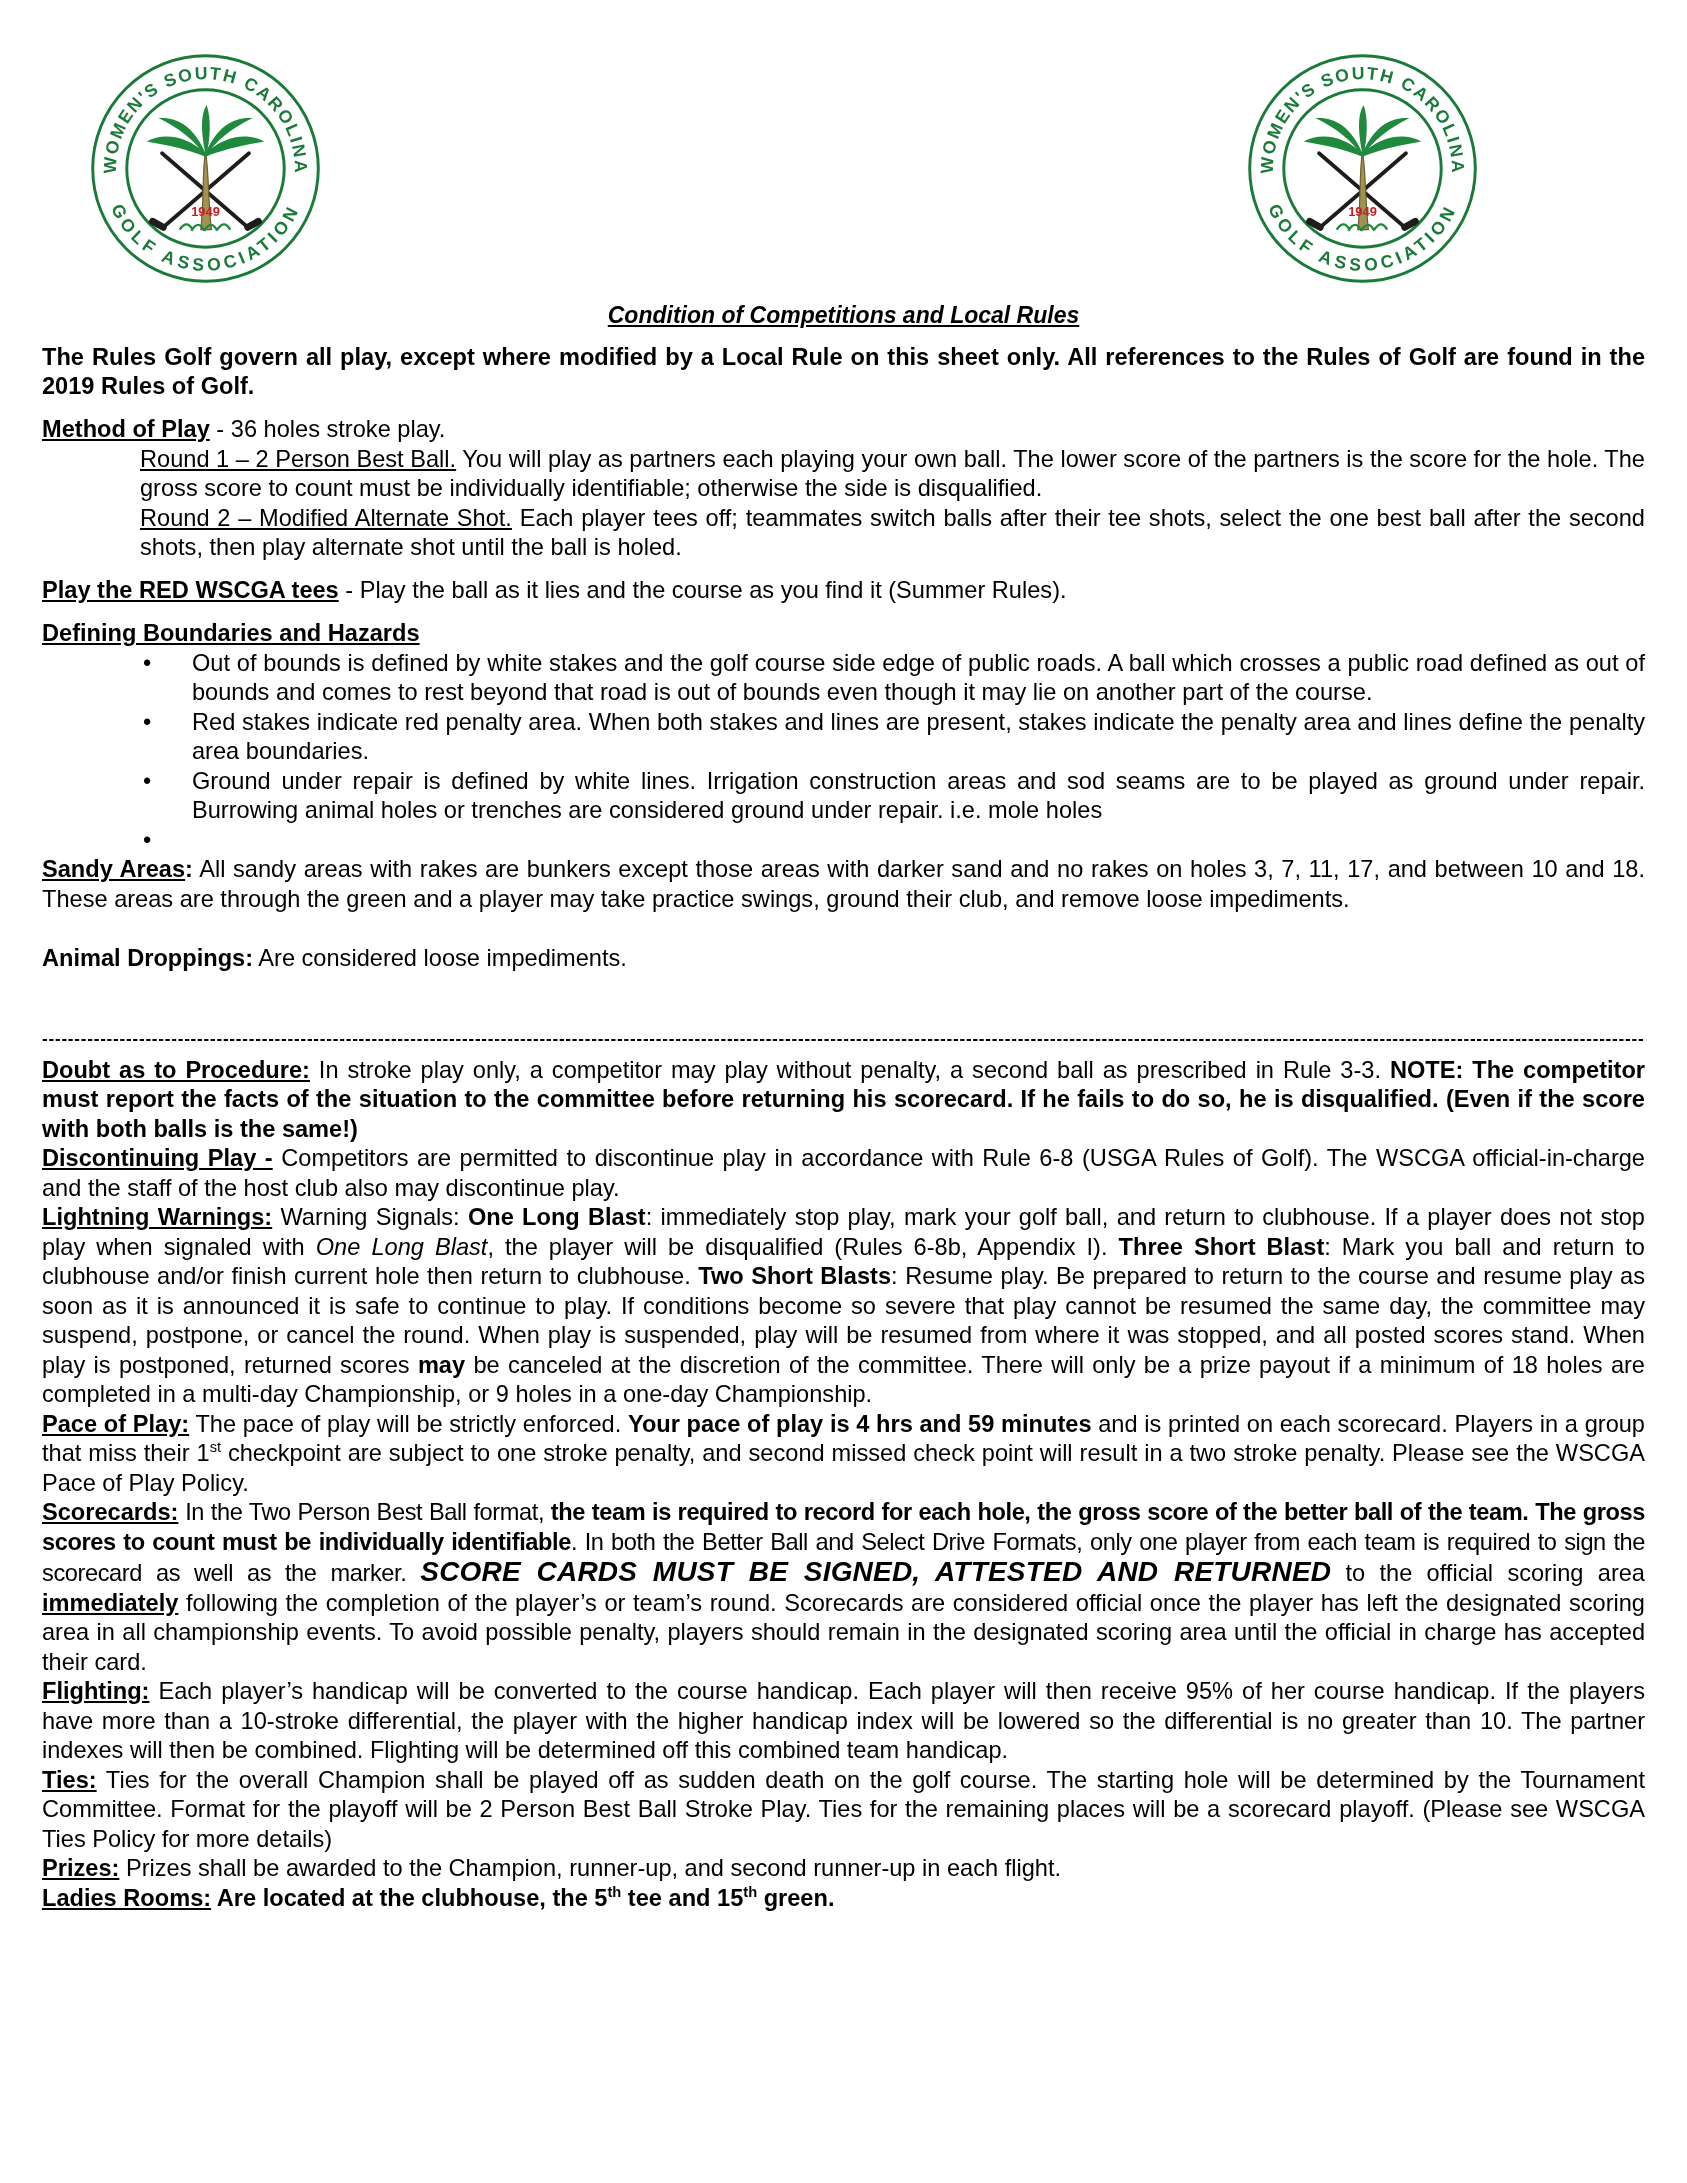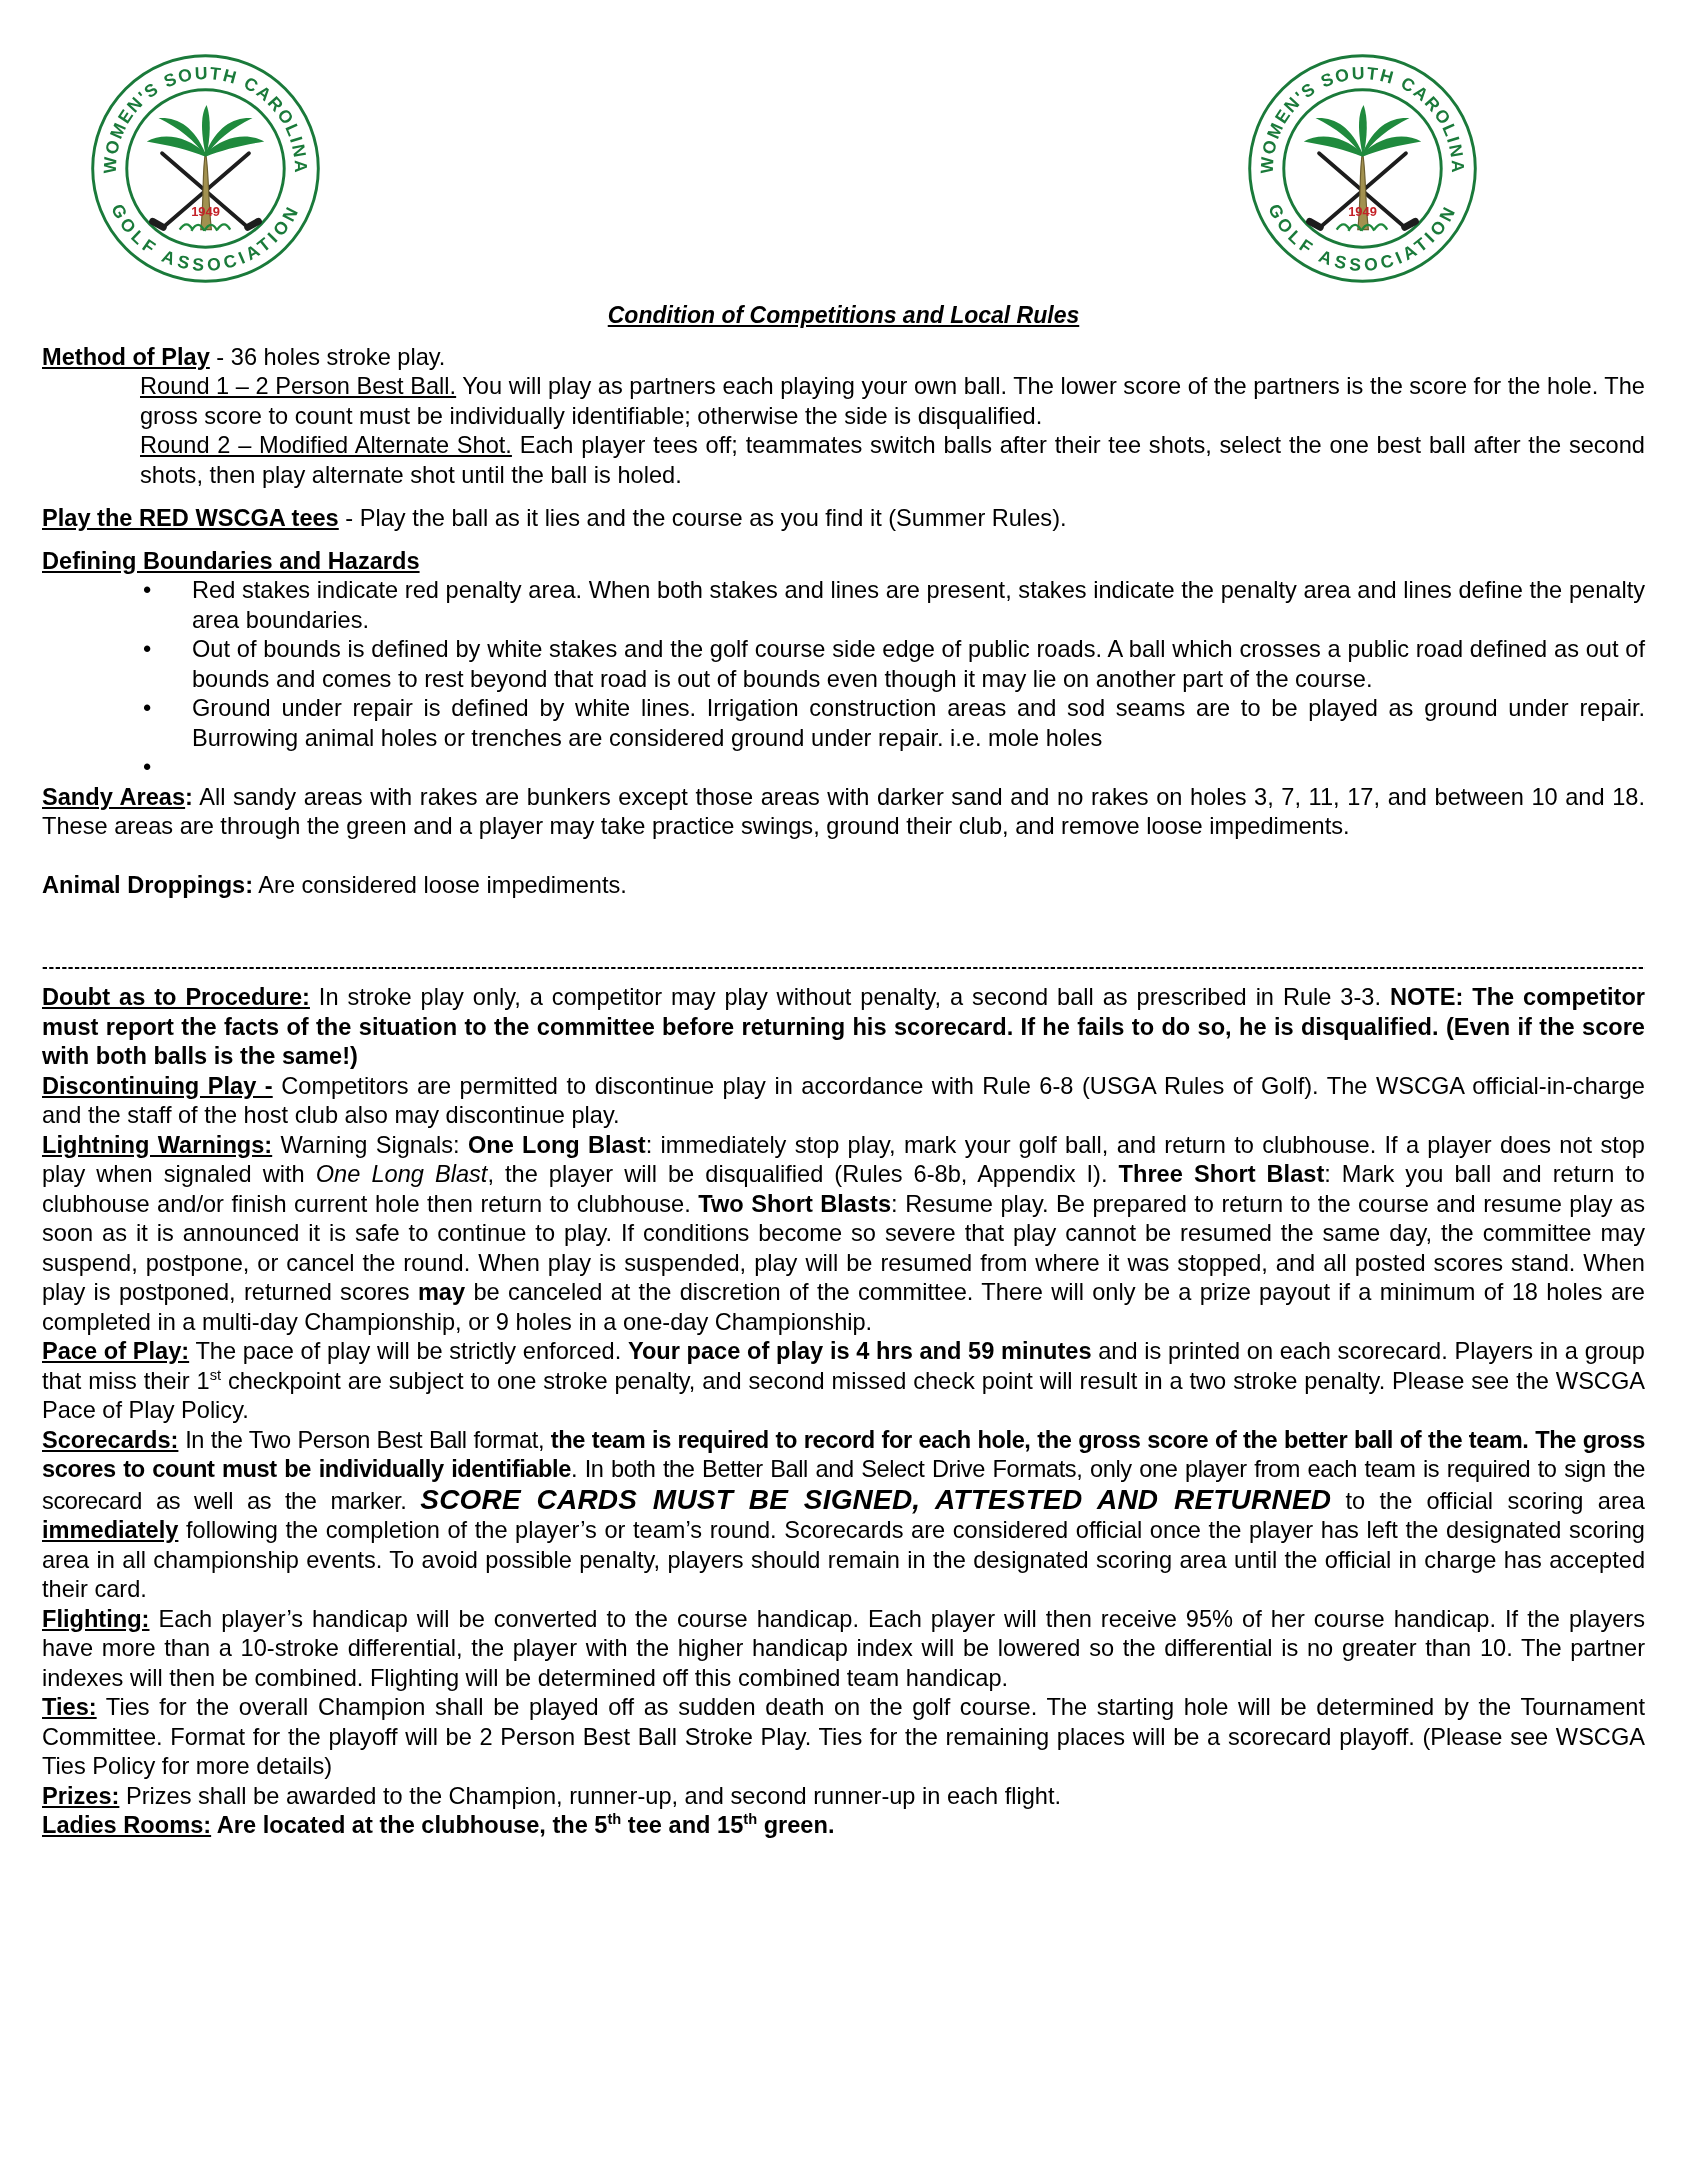--- a/index.html
+++ b/index.html
@@ -111,33 +111,34 @@
         </g>
         <path d="M78,152 q6,-9 11,0 M88,153 q6,-10 11,0 M99,153 q6,-10 11,0 M110,152 q6,-9 11,0" fill="none" stroke="#1f8a3d" stroke-width="2"></path>
       </g>
       <text x="100" y="140" class="year-text" text-anchor="middle">1949</text>
     </svg>
 
   </div>
 
   <h1 class="title">Condition of Competitions and Local Rules</h1>
 
+  <p class="p b">The Rules Golf govern all play, except where modified by a Local Rule on this sheet only.  All references to the Rules of Golf are found in the 2019 Rules of Golf.</p>
 
   <p class="p mt"><span class="lead">Method of Play</span><span>  - 36 holes stroke play.</span></p>
 
   <p class="p indent"><span class="u">Round 1 – 2 Person Best Ball.</span><span> You will play as partners each playing your own ball.  The lower score of the partners is the score for the hole. The gross score to count must be individually identifiable; otherwise the side is disqualified.</span></p>
 
   <p class="p indent"><span class="u">Round 2 – Modified Alternate Shot.</span><span> Each player tees off; teammates switch balls after their tee shots, select the one best ball after the second shots, then play alternate shot until the ball is holed.</span></p>
 
   <p class="p mt"><span class="lead">Play the RED WSCGA tees</span><span>  - Play the ball as it lies and the course as you find it (Summer Rules).</span></p>
 
   <p class="p mt"><span class="lead">Defining Boundaries and Hazards</span></p>
 
+  <div class="bullet"><span>Out of bounds is defined by white stakes and the golf course side edge of public roads.  A ball which crosses a public road defined as out of bounds and comes to rest beyond that road is out of bounds even though it may lie on another part of the course.</span></div>
   <div class="bullet"><span>Red stakes indicate red penalty area.  When both stakes and lines are present, stakes indicate the penalty area and lines define the penalty area boundaries.</span></div>
-  <div class="bullet"><span>Out of bounds is defined by white stakes and the golf course side edge of public roads.  A ball which crosses a public road defined as out of bounds and comes to rest beyond that road is out of bounds even though it may lie on another part of the course.</span></div>
   <div class="bullet"><span>Ground under repair is defined by white lines.  Irrigation construction areas and sod seams are to be played as ground under repair.  Burrowing animal holes or trenches are considered ground under repair.  i.e. mole holes</span></div>
   <div class="bullet"><span></span></div>
 
   <p class="p"><span class="lead">Sandy Areas</span><span class="b">:</span><span>  All sandy areas with rakes are bunkers except those areas with darker sand and no rakes on holes 3, 7, 11, 17, and between 10 and 18.  These areas are through the green and a player may take practice swings, ground their club, and remove loose impediments.</span></p>
 
 
   <p class="p mt35"><span class="b">Animal Droppings:</span><span>  Are considered loose impediments.</span></p>
 
   <div class="sep">--------------------------------------------------------------------------------------------------------------------------------------------------------------------------------------------------------------------------------------------------------------------------------------------------------</div>
 

